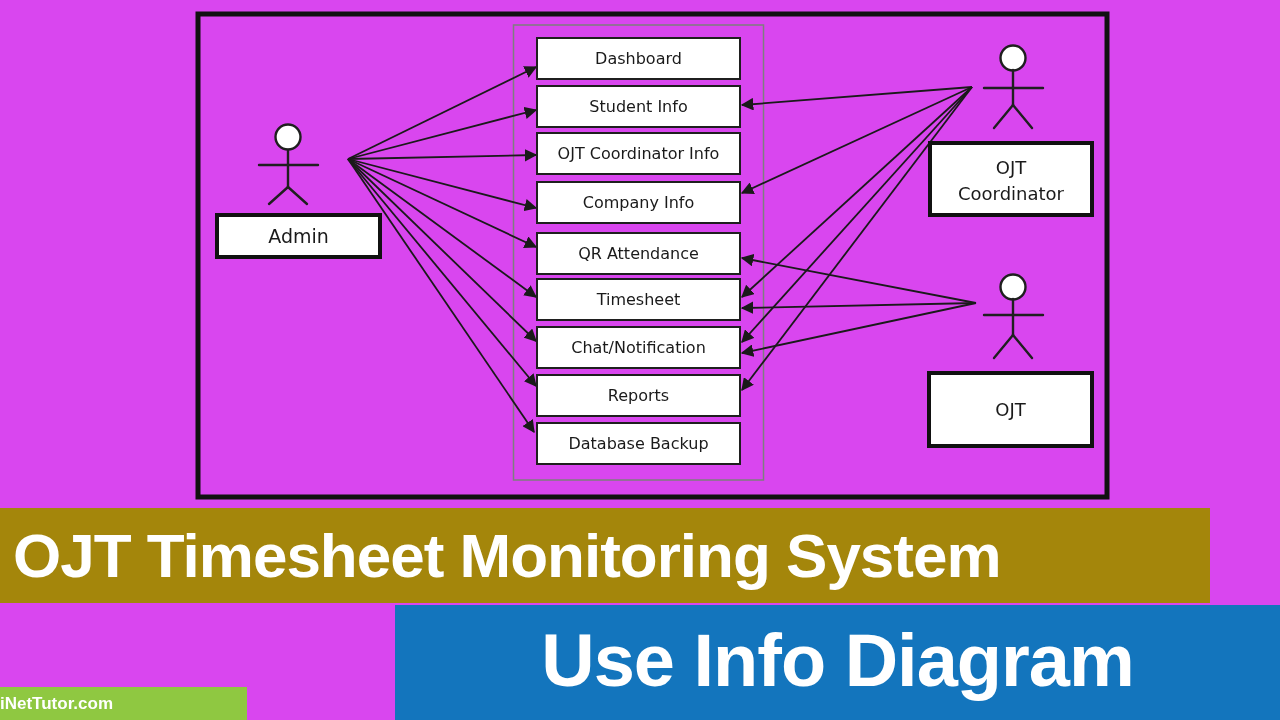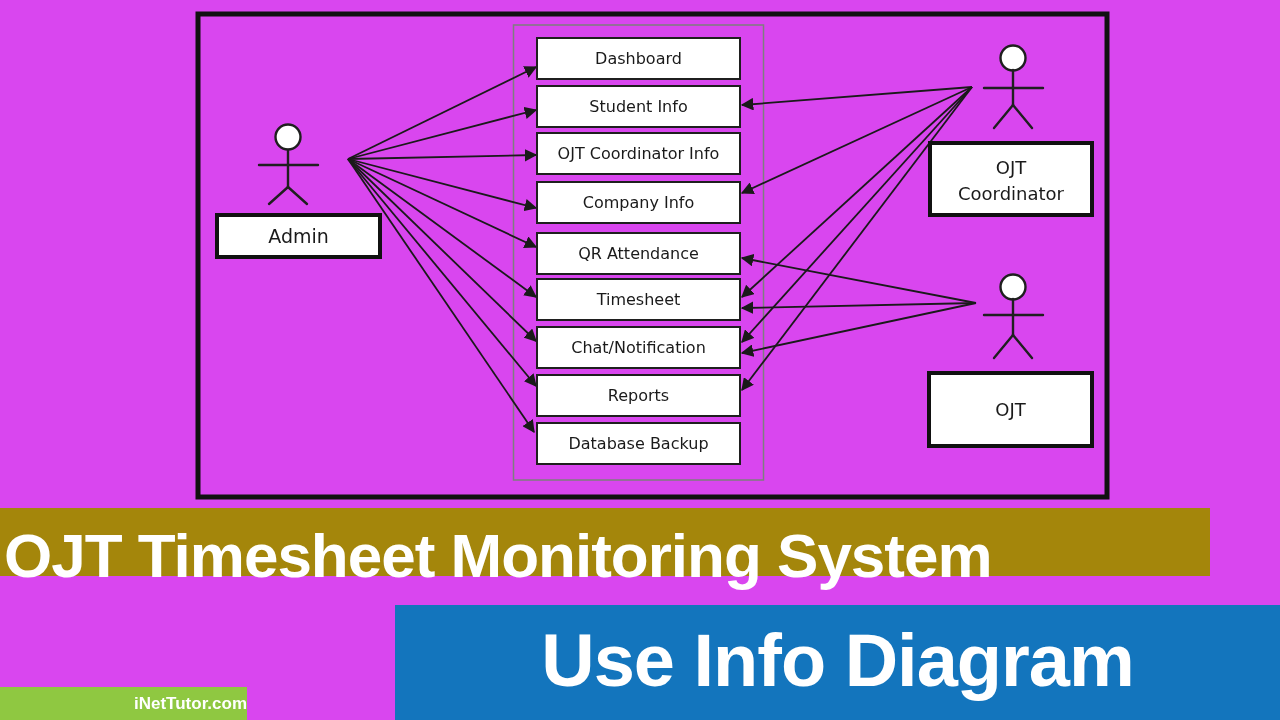--- a/index.html
+++ b/index.html
@@ -71,24 +71,24 @@
   }
   .banner {
     position: absolute;
     color: #ffffff;
     font-weight: bold;
   }
   #title-banner {
     left: 0;
     top: 508px;
     width: 1210px;
-    height: 68px;
+    height: 95px;
     line-height: 95px;
     font-size: 62px;
-    padding-left: 4px;
+    padding-left: 13px;
     box-sizing: border-box;
     letter-spacing: -1px;
     white-space: nowrap;
   }
   #subtitle-banner {
     left: 395px;
     top: 605px;
     width: 885px;
     height: 115px;
     line-height: 112px;
@@ -97,21 +97,21 @@
     letter-spacing: -1px;
     white-space: nowrap;
   }
   #watermark-badge {
     left: 0;
     top: 687px;
     width: 247px;
     height: 33px;
     line-height: 33px;
     font-size: 17px;
-    text-align: right;
+    text-align: left;
   }
 </style>
 </head>
 <body>
 
 <div id="stage">
 
   <svg id="diagram-svg" viewBox="0 0 1280 508">
     <defs>
       <marker id="arrowhead" viewBox="0 0 10 10" refX="9" refY="5" markerWidth="7" markerHeight="7" orient="auto-start-reverse">

